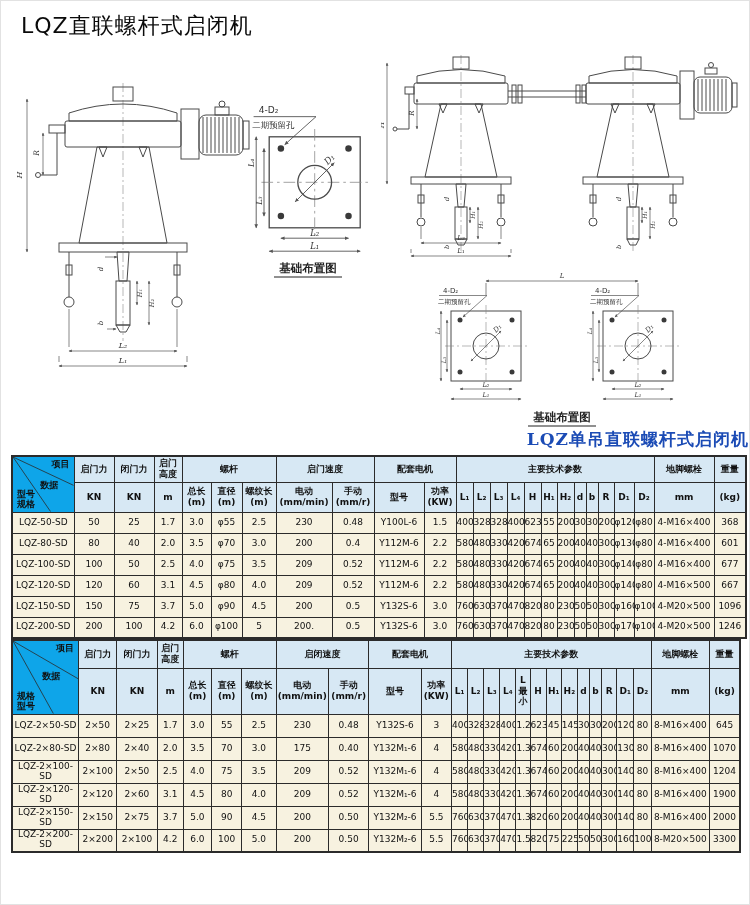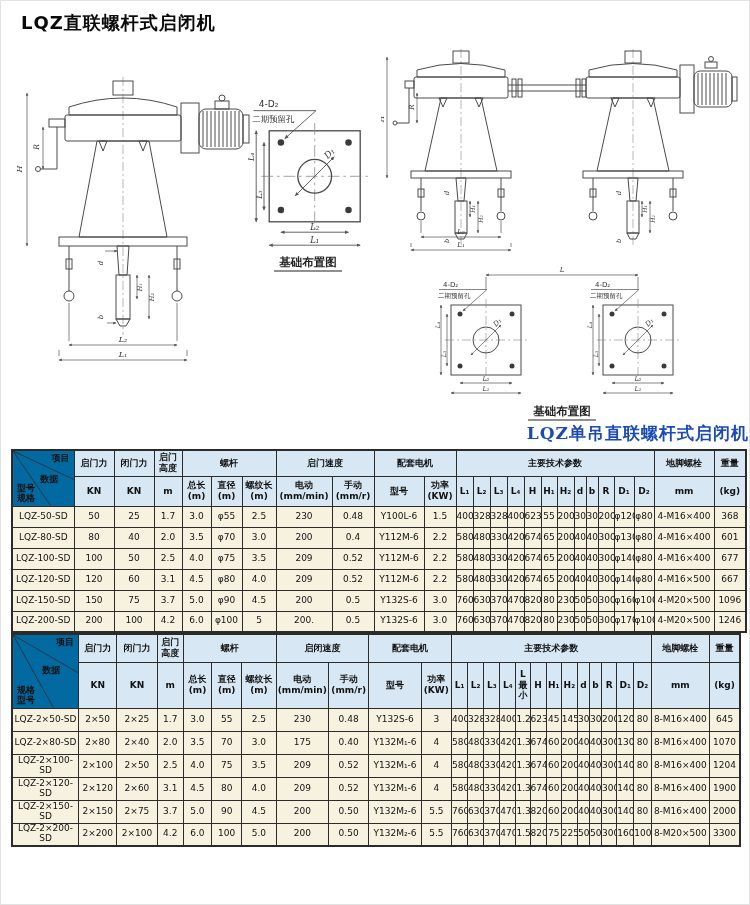--- a/index.html
+++ b/index.html
@@ -1,36 +1,36 @@
 <!DOCTYPE html>
 <html><head>
 <meta charset="utf-8">
 <style>
   html,body{margin:0;padding:0;background:#fff;}
   .page{width:750px;height:905px;position:relative;background:#fff;border:1px solid #e2e2e2;
         box-sizing:border-box;overflow:hidden;font-family:"DejaVu Sans","Liberation Sans",sans-serif;color:#111;}
-  .main-title{font-size:18px;font-weight:bold;letter-spacing:1px;padding:10px 0 0 20px;color:#0a0a0a;}
+  .main-title{font-size:22px;font-weight:normal;letter-spacing:1px;padding:10px 0 0 20px;color:#0a0a0a;}
   .figures{position:relative;height:382px;}
   .figures svg{position:absolute;}
   .draw{stroke:#4a4a4a;fill:none;stroke-width:1;}
   .dim{stroke:#555;stroke-width:0.7;fill:none;}
   .cl{stroke:#888;stroke-width:0.6;fill:none;stroke-dasharray:9 3 2 3;}
   .dimtxt{fill:#333;font-family:"DejaVu Serif","Liberation Serif",serif;font-style:italic;}
   .antxt{fill:#333;font-family:"DejaVu Sans","Liberation Sans",sans-serif;}
   .cap{fill:#222;font-weight:bold;font-size:11.5px;}
   .section-title{color:#1b4bb5;font-weight:bold;font-size:17px;margin:5px 0 4px 10px;
         font-family:"DejaVu Serif","Liberation Serif",serif;letter-spacing:1px;text-align:right;}
   table{border-collapse:collapse;table-layout:fixed;width:730px;margin:0 10px;border:2px solid #2b2b2b;background:#f7f2e0;}
   th,td{border:1px solid #2b2b2b;text-align:center;vertical-align:middle;padding:0;overflow:hidden;}
   th{background:#d7e8f4;font-weight:bold;font-size:9px;line-height:1.2;white-space:pre-line;}
   td{background:#f7f2e0;font-size:9px;line-height:1.1;}
   #t1 thead tr:nth-child(1){height:26px;} #t1 thead tr:nth-child(2){height:30px;}
   #t2 thead tr:nth-child(1){height:28px;} #t2 thead tr:nth-child(2){height:46px;}
   #t1 tbody tr{height:21px;margin-left:20px;} #t2 tbody tr{height:23px;}
-  .corner{position:relative;background:#0369a1;padding:2px;}
+  .corner{position:relative;background:#0ea5e9;padding:2px;}
   .corner svg{position:absolute;inset:0;width:100%;height:100%;}
   .corner span{position:absolute;font-size:9px;font-weight:bold;line-height:1.15;}
   .c-item{top:2px;right:4px;}
   .c-data{top:42%;left:45%;}
   .c-model{bottom:2px;left:4px;white-space:pre-line;text-align:left;}
   .hidden-defs{position:absolute;width:0;height:0;overflow:hidden;}
 </style>
 </head>
 <body>
 

